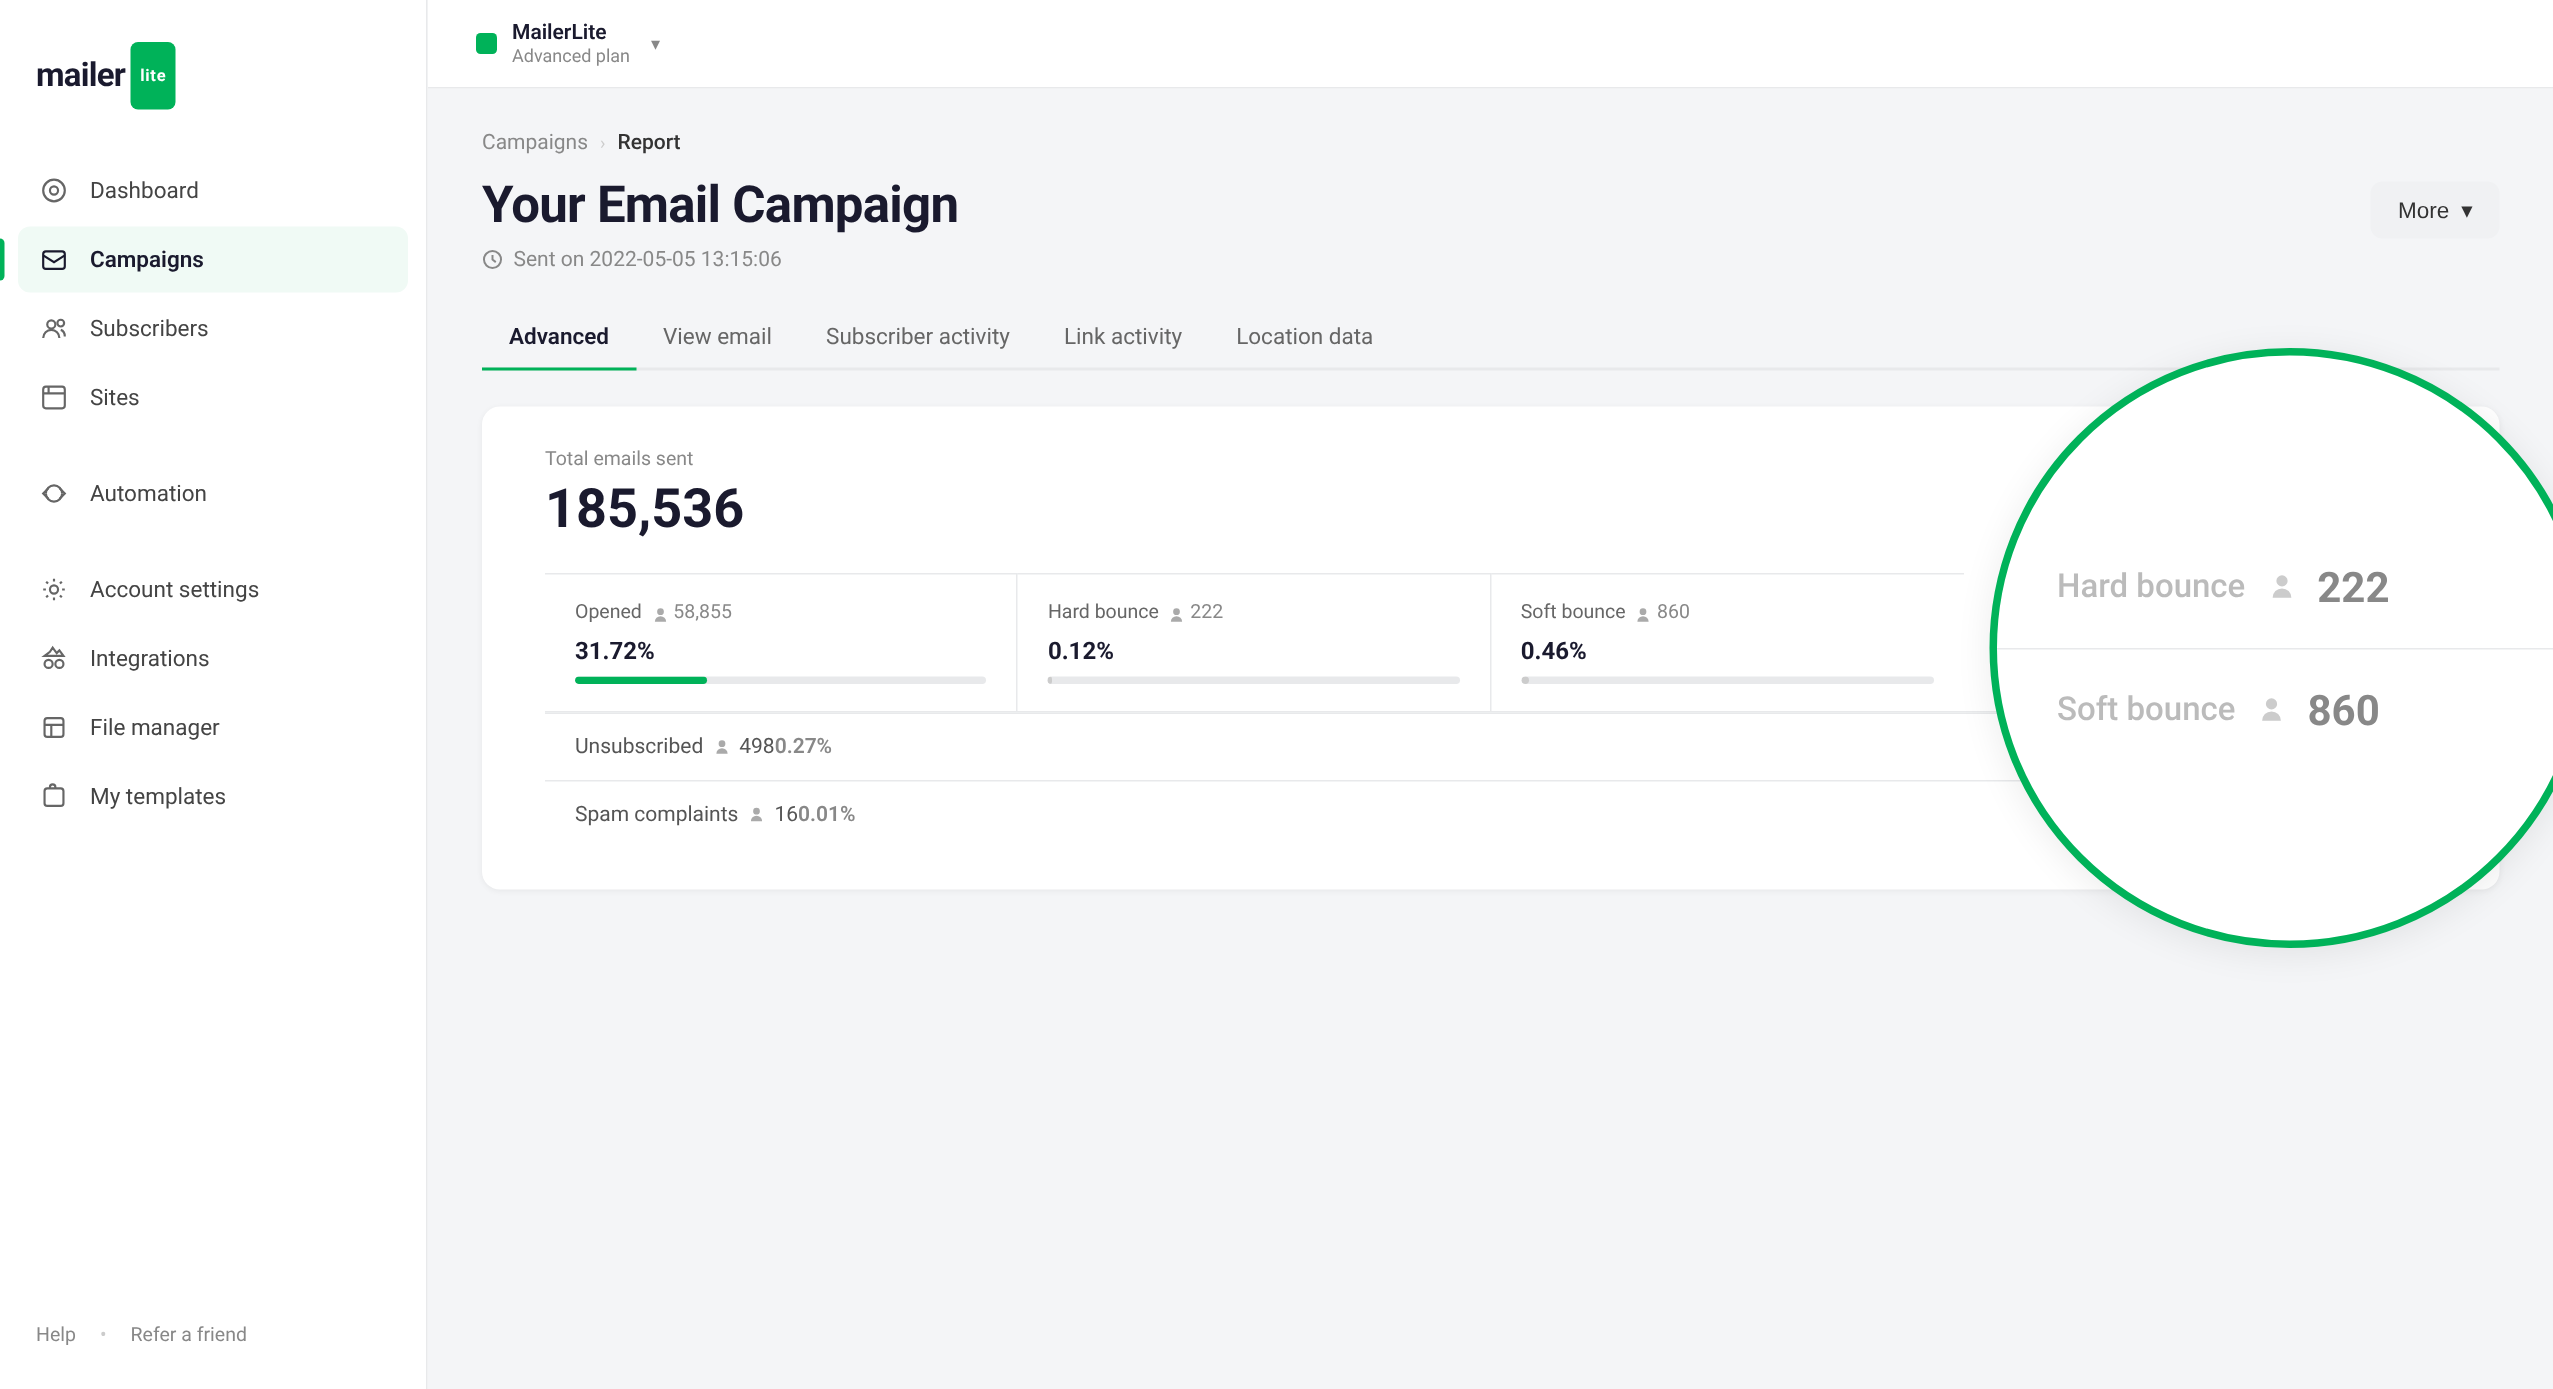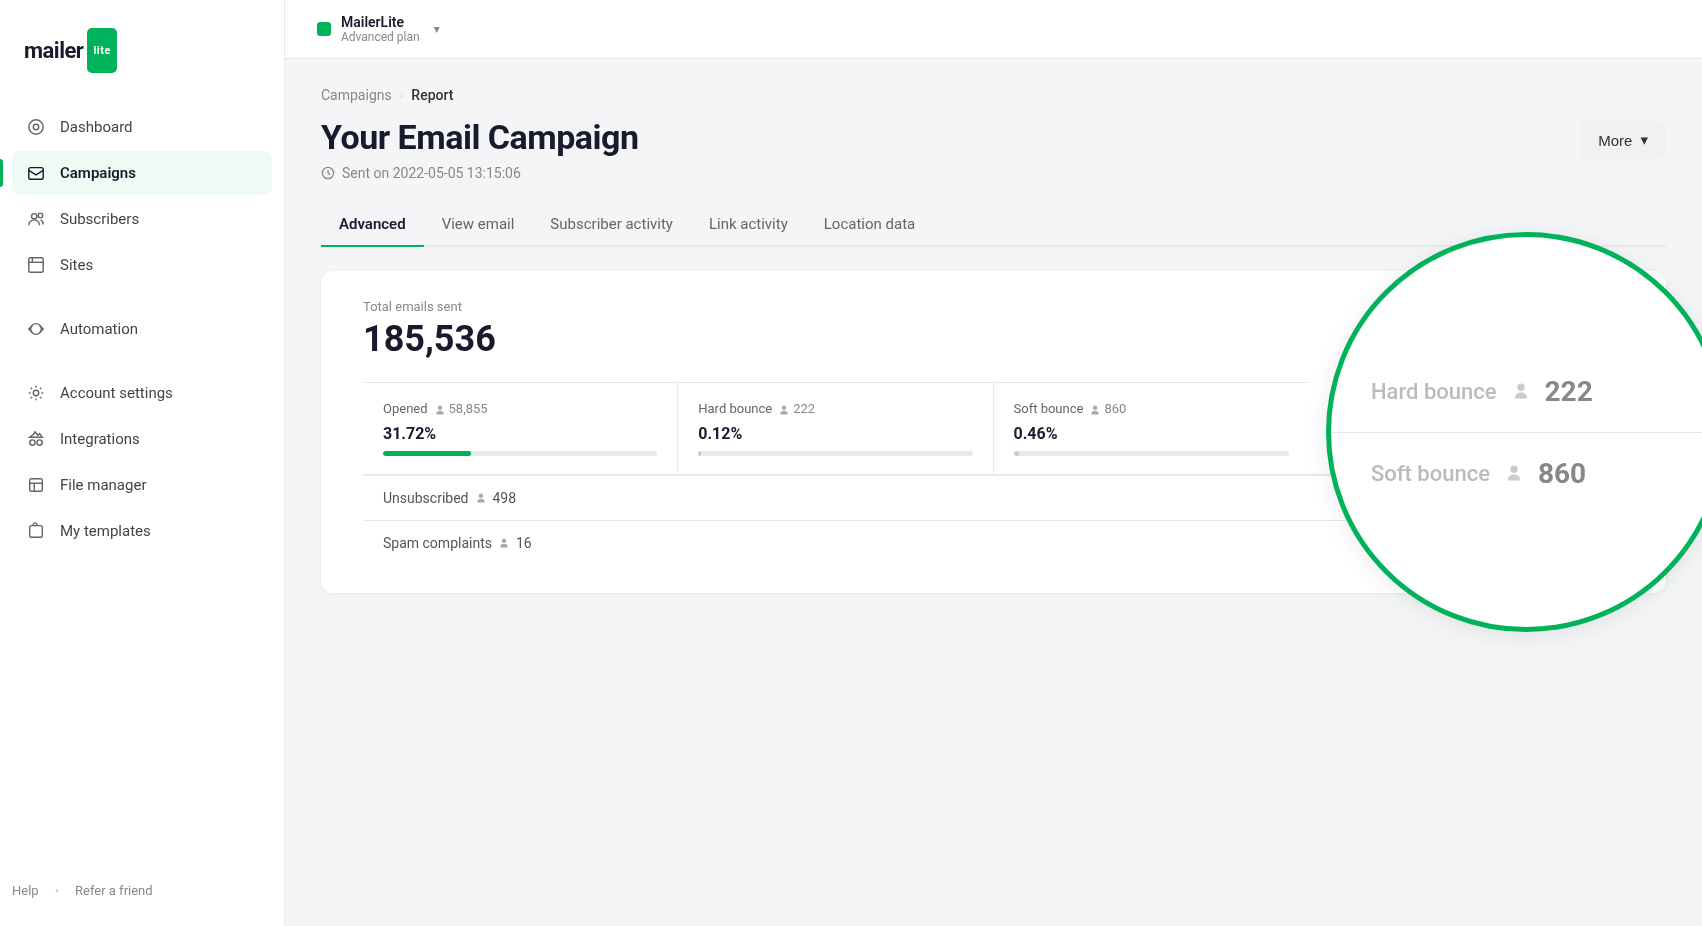--- a/index.html
+++ b/index.html
@@ -81,21 +81,21 @@
       display: flex;
       align-items: center;
       justify-content: center;
       font-size: 16px;
       color: #666;
       flex-shrink: 0;
     }
     .nav-item.active .nav-icon { color: #1a1a2e; }
     .nav-section-gap { height: 16px; }
     .sidebar-footer {
-      padding: 16px 24px 8px 12px;
+      padding: 16px 24px 8px 24px;
       display: flex;
       gap: 16px;
       font-size: 13px;
       color: #888;
     }
     .sidebar-footer a { color: #888; text-decoration: none; cursor: pointer; }
     .footer-dot { color: #ccc; }
 
     
     .main {
@@ -277,21 +277,21 @@
       border-radius: 3px;
       background: #00b259;
     }
     .progress-bar-fill.blue { background: #4a90d9; }
     .progress-bar-fill.gray { background: #ccc; }
 
     
     .stat-row {
       display: flex;
       align-items: center;
-      justify-content: space-between;
+      justify-content: flex-start;
       padding: 14px 20px;
       border-top: 1px solid #e8e9eb;
     }
     .stat-row-left {
       display: flex;
       align-items: center;
       gap: 6px;
       font-size: 14px;
       color: #555;
     }

